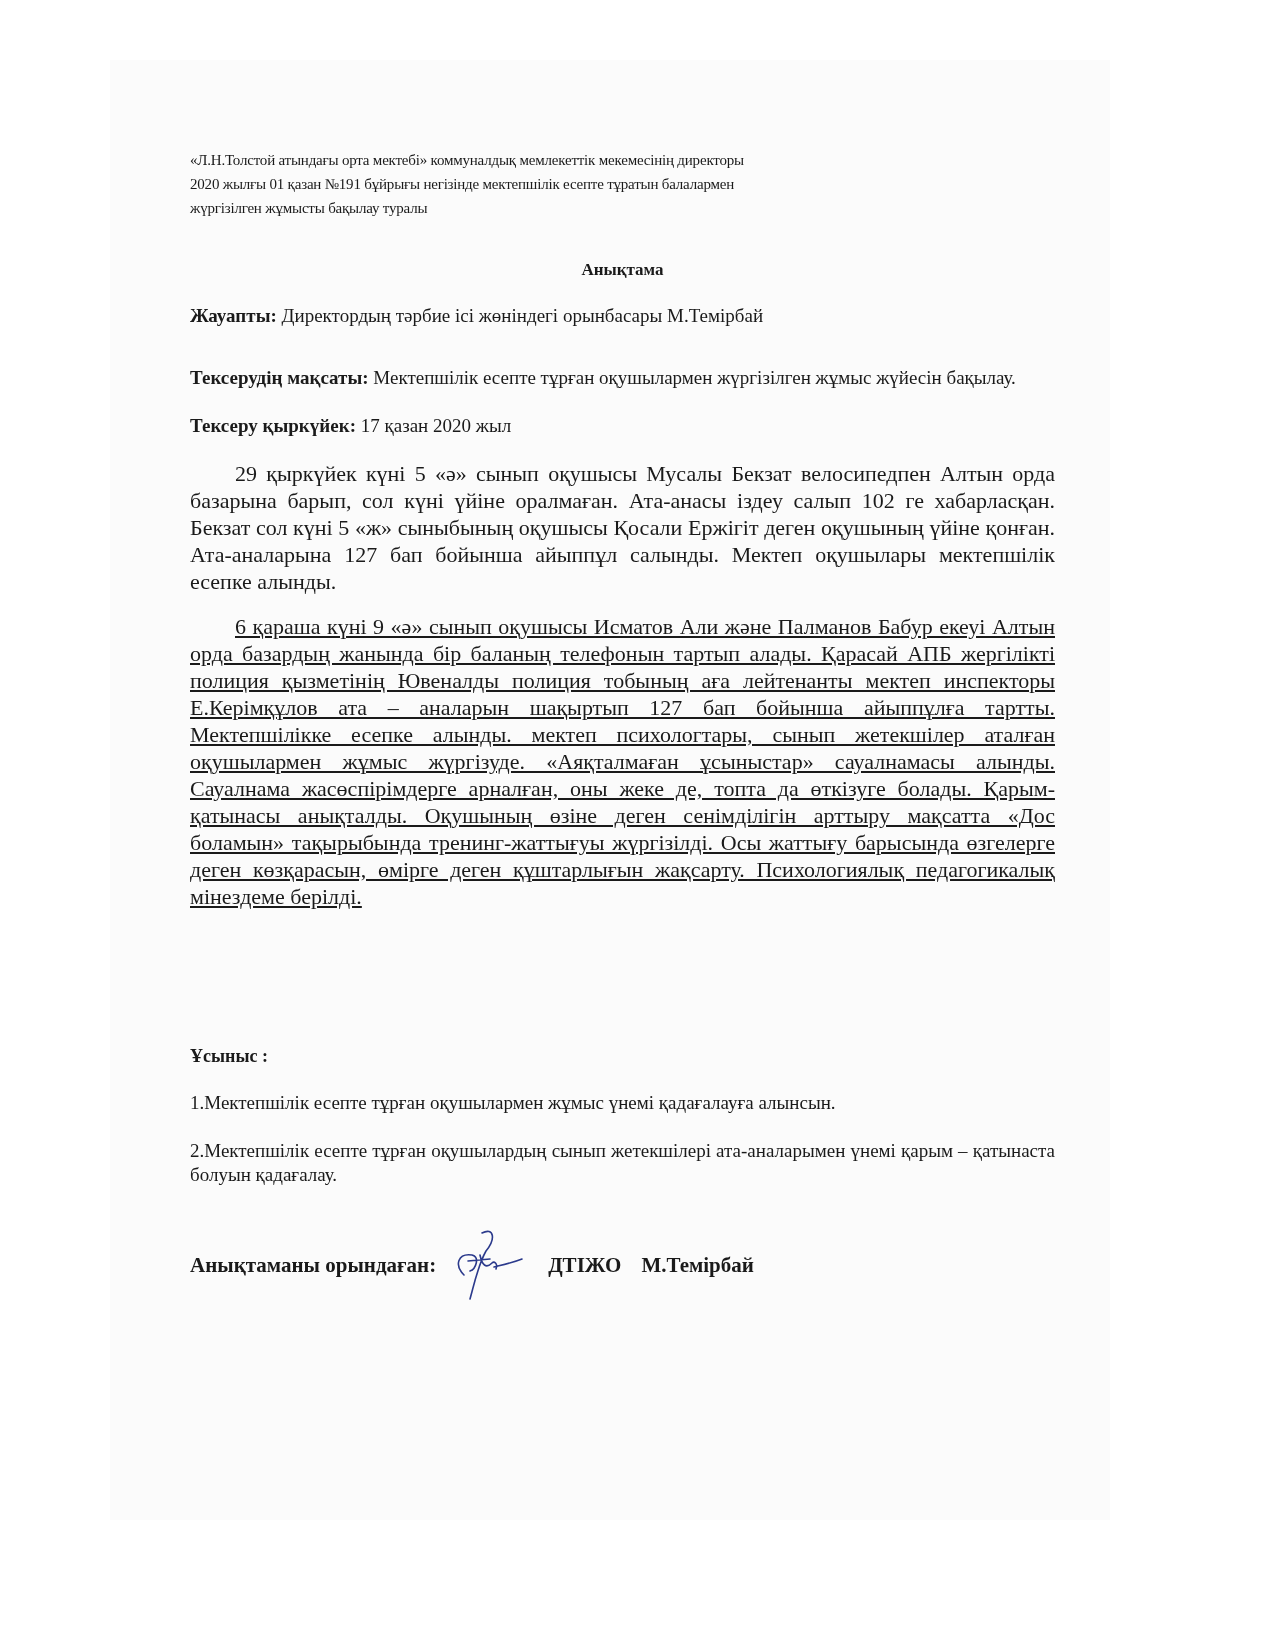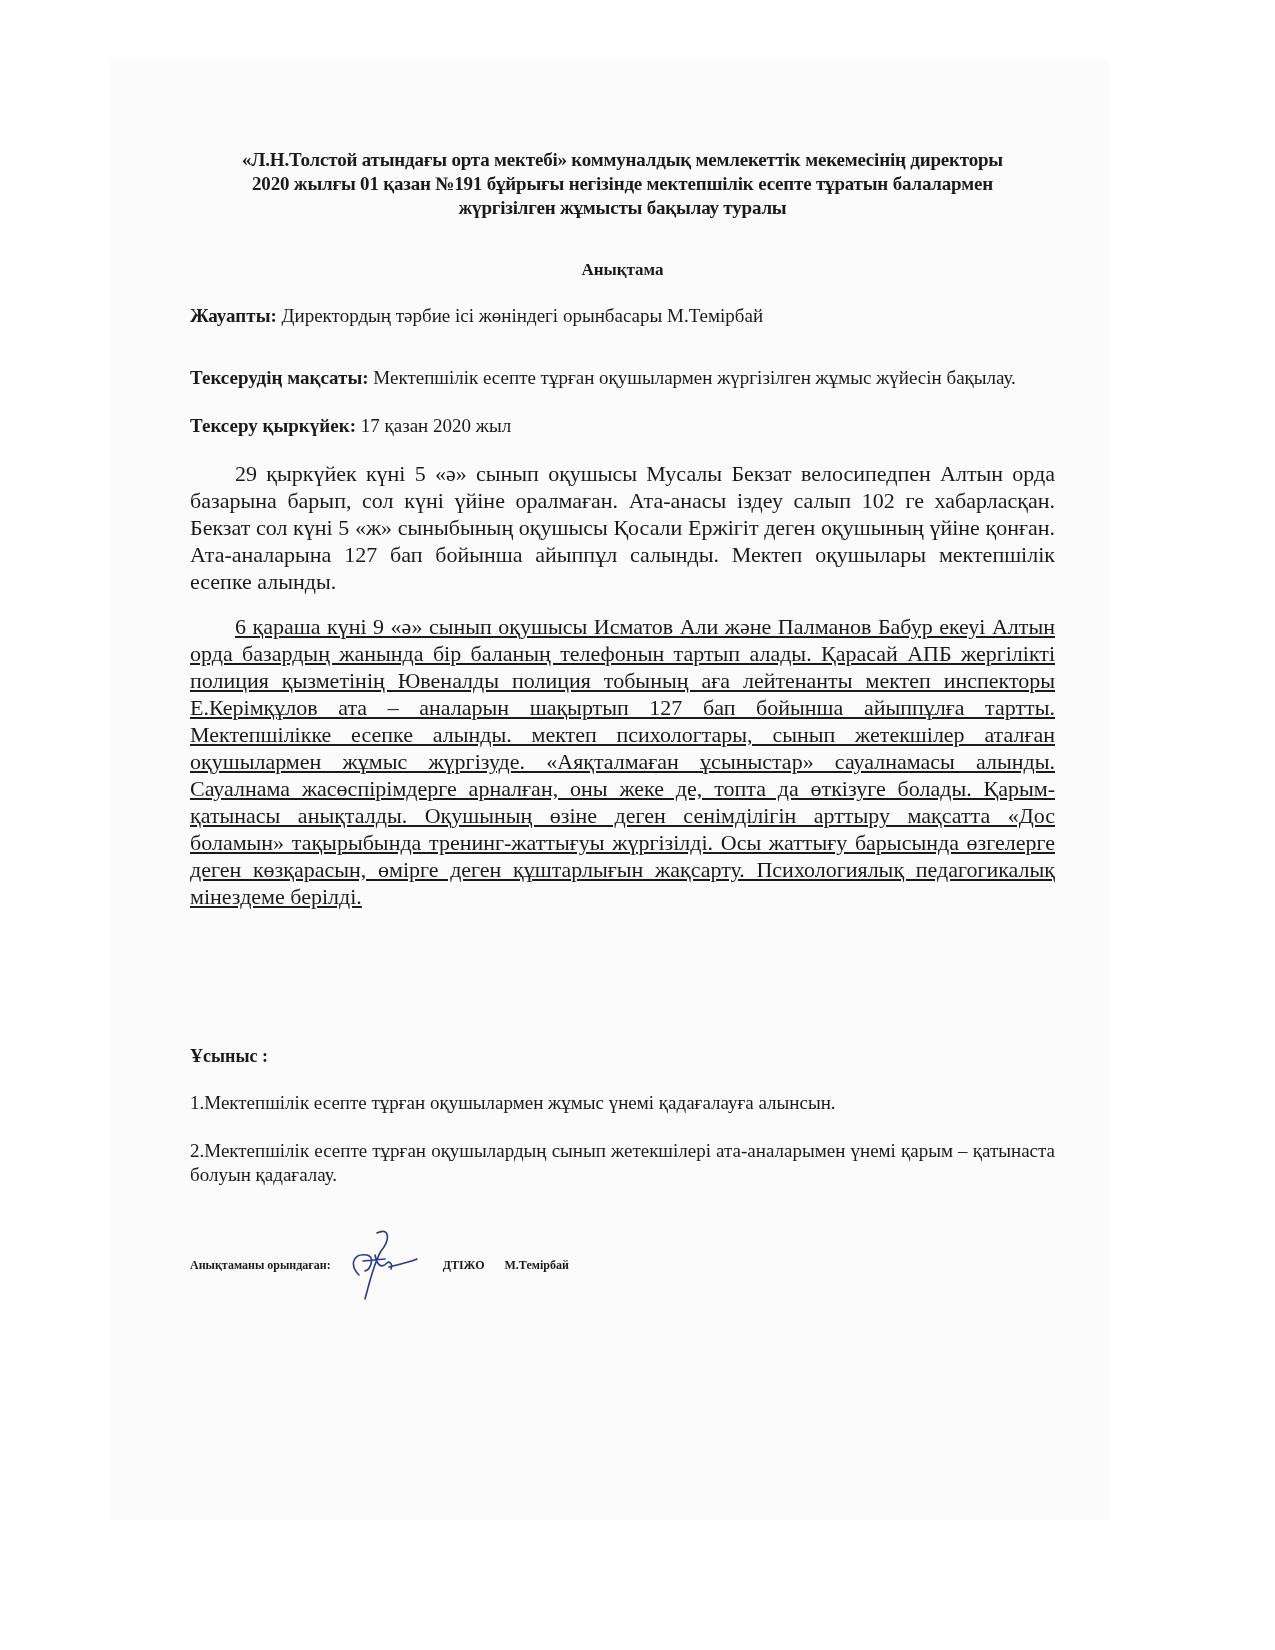--- a/index.html
+++ b/index.html
@@ -12,42 +12,42 @@
       color: #1a1a1a;
     }
     .scan-bg {
       position: absolute; left: 110px; top: 60px; width: 1000px; height: 1460px;
       background: #fbfbfb;
     }
     .page {
       position: absolute; left: 190px; top: 148px; width: 865px;
     }
     .title {
-      text-align: center; font-weight: bold; font-size: 19px; line-height: 24px;
+      text-align: left; font-weight: normal; font-size: 15px; line-height: 24px;
       letter-spacing: -0.2px;
     }
     .heading {
       text-align: center; font-weight: bold; font-size: 17px; margin-top: 40px;
     }
     .field {
       font-size: 19px; line-height: 24px; text-align: justify;
     }
     .field b { font-weight: bold; }
     .f1 { margin-top: 38px; }
     .f2 { margin-top: 24px; }
     .f3 { margin-top: 24px; }
     .para {
       font-size: 22px; line-height: 27px; text-align: justify; text-indent: 45px;
     }
     .p1 { margin-top: 22px; }
     .p2 { margin-top: 18px; text-decoration: underline; }
     .rec-title { font-weight: bold; font-size: 18px; margin-top: 136px; }
     .rec { font-size: 19px; line-height: 24px; margin-top: 24px; text-align: justify; }
     .sig-row {
-      display: flex; align-items: center; margin-top: 38px; font-weight: bold; font-size: 12px;
+      display: flex; align-items: center; margin-top: 38px; font-weight: bold; font-size: 21px;
     }
     .sig-label { white-space: nowrap; }
     .sig-img { width: 80px; height: 80px; margin: 0 22px 0 10px; }
     .sig-role { margin-right: 20px; }
   </style>
 </head>
 <body>
 
 <div class="scan-bg"></div>
 

